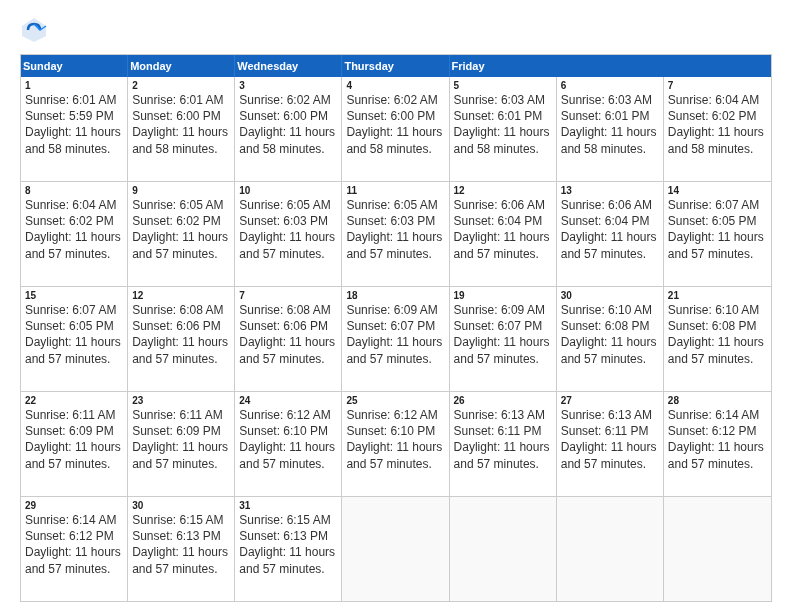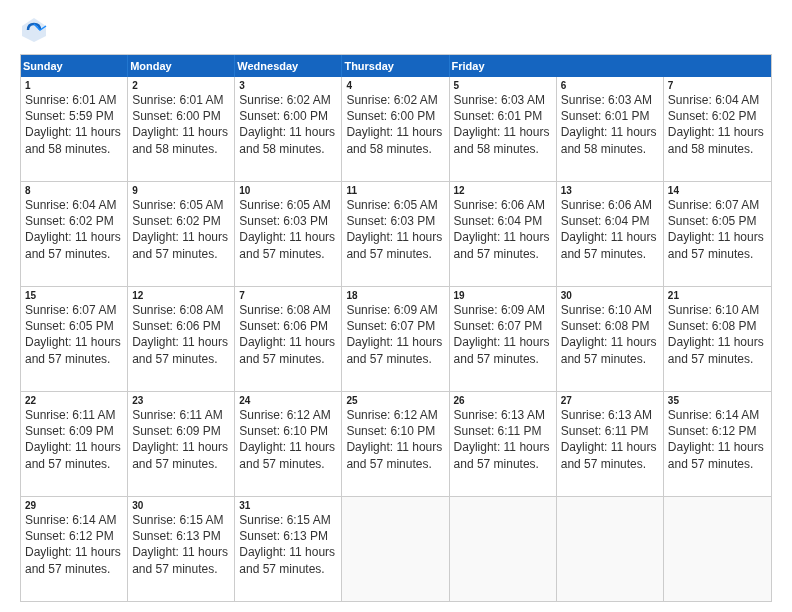--- a/index.html
+++ b/index.html
@@ -336,21 +336,21 @@
 and 57 minutes.</div>
           </div>
           <div class="cal-cell">
             <span class="day-num">27</span>
             <div class="day-info" style="white-space: pre-line;">Sunrise: 6:13 AM
 Sunset: 6:11 PM
 Daylight: 11 hours
 and 57 minutes.</div>
           </div>
           <div class="cal-cell">
-            <span class="day-num">35</span>
+            <span class="day-num">28</span>
             <div class="day-info" style="white-space: pre-line;">Sunrise: 6:14 AM
 Sunset: 6:12 PM
 Daylight: 11 hours
 and 57 minutes.</div>
           </div>
         </div>
         <div class="cal-week">
           <div class="cal-cell">
             <span class="day-num">29</span>
             <div class="day-info" style="white-space: pre-line;">Sunrise: 6:14 AM

